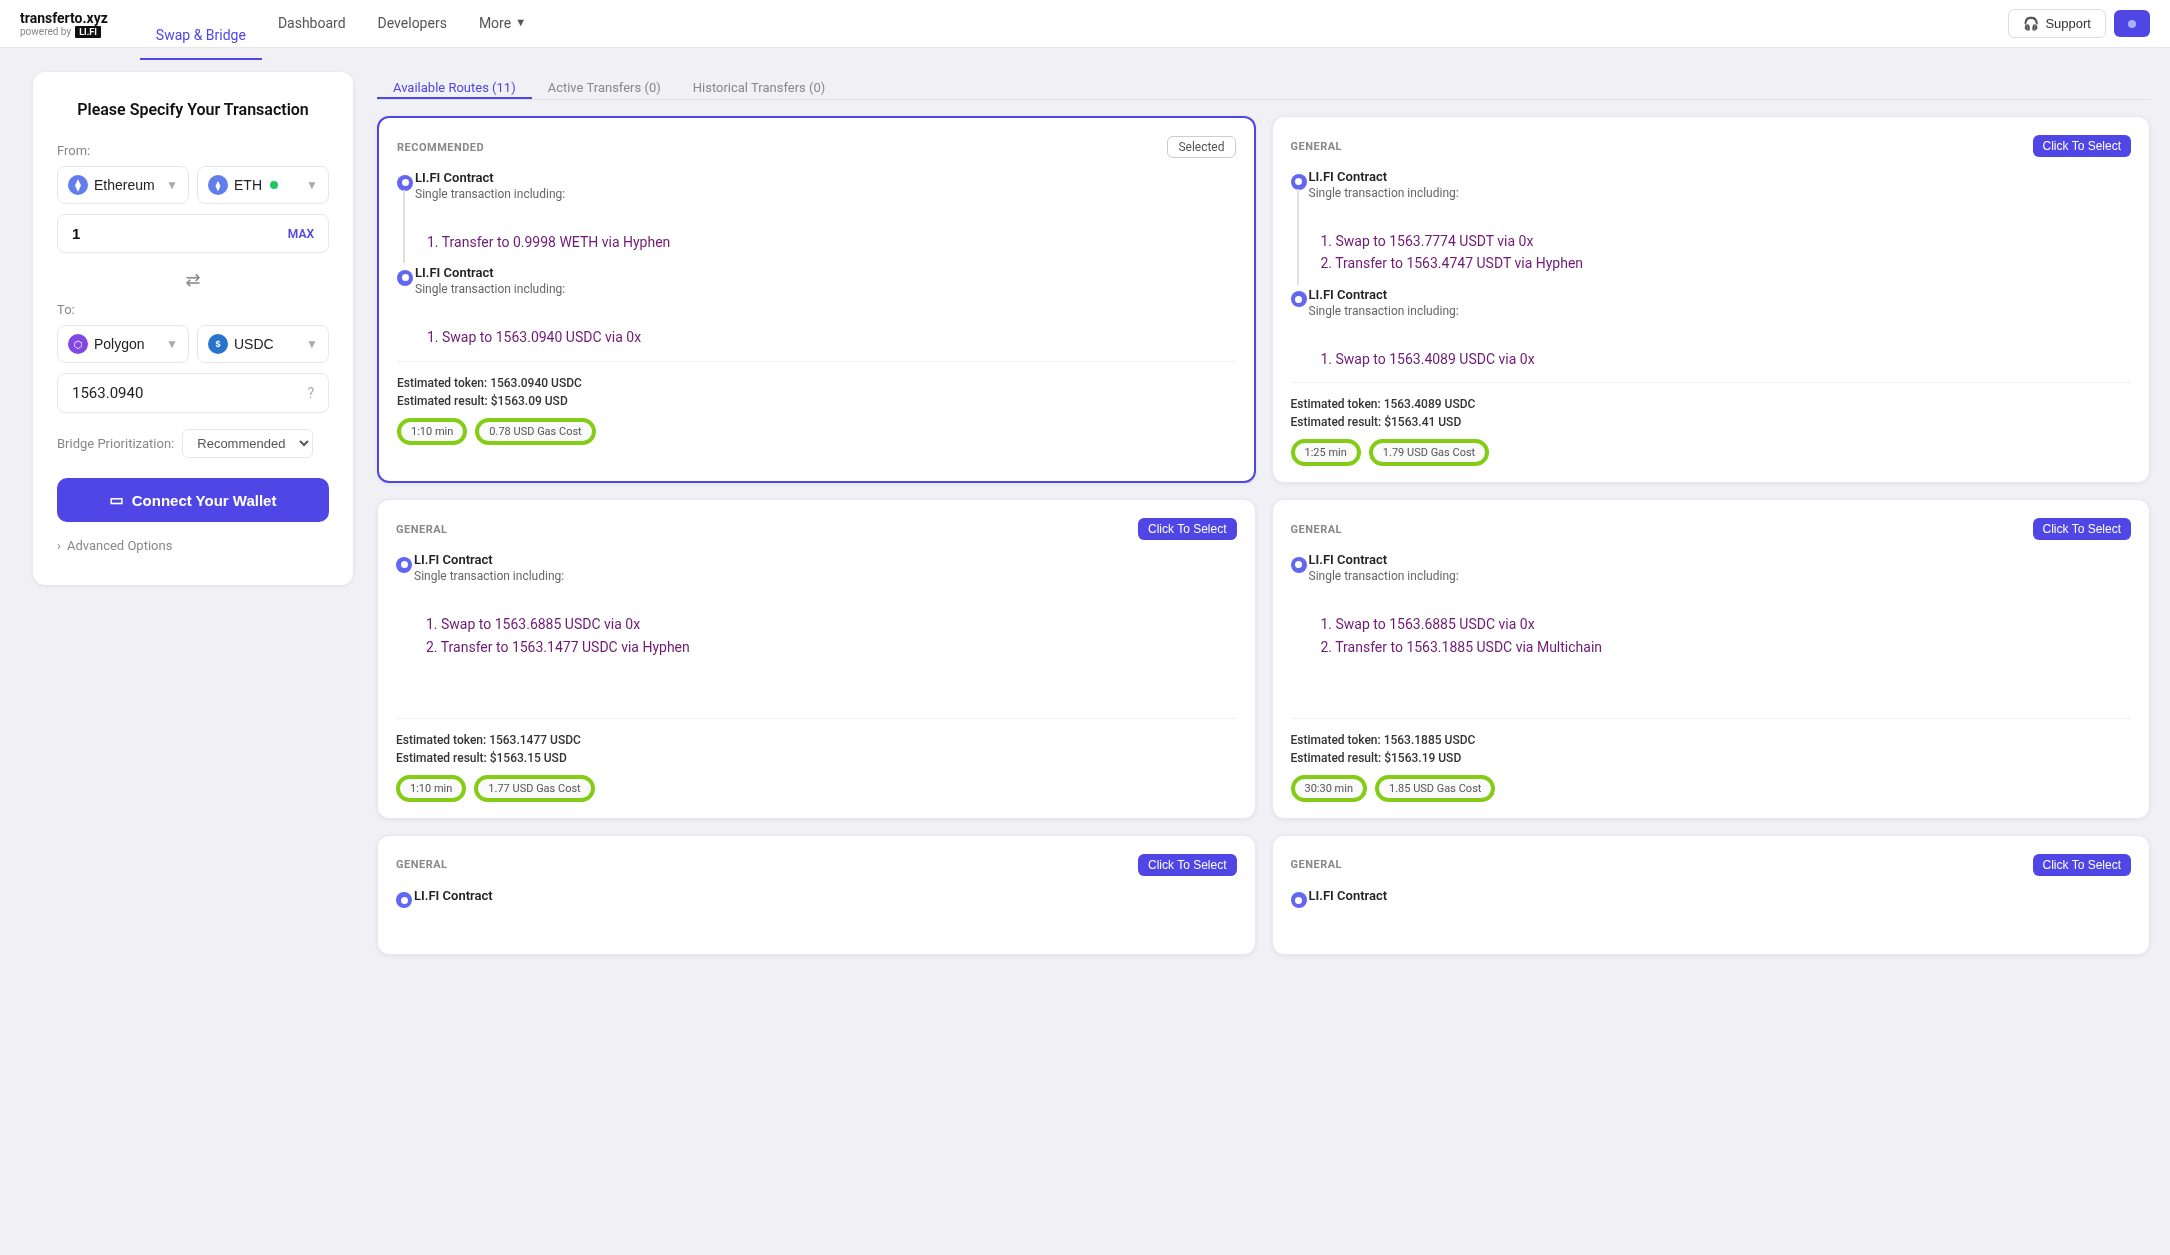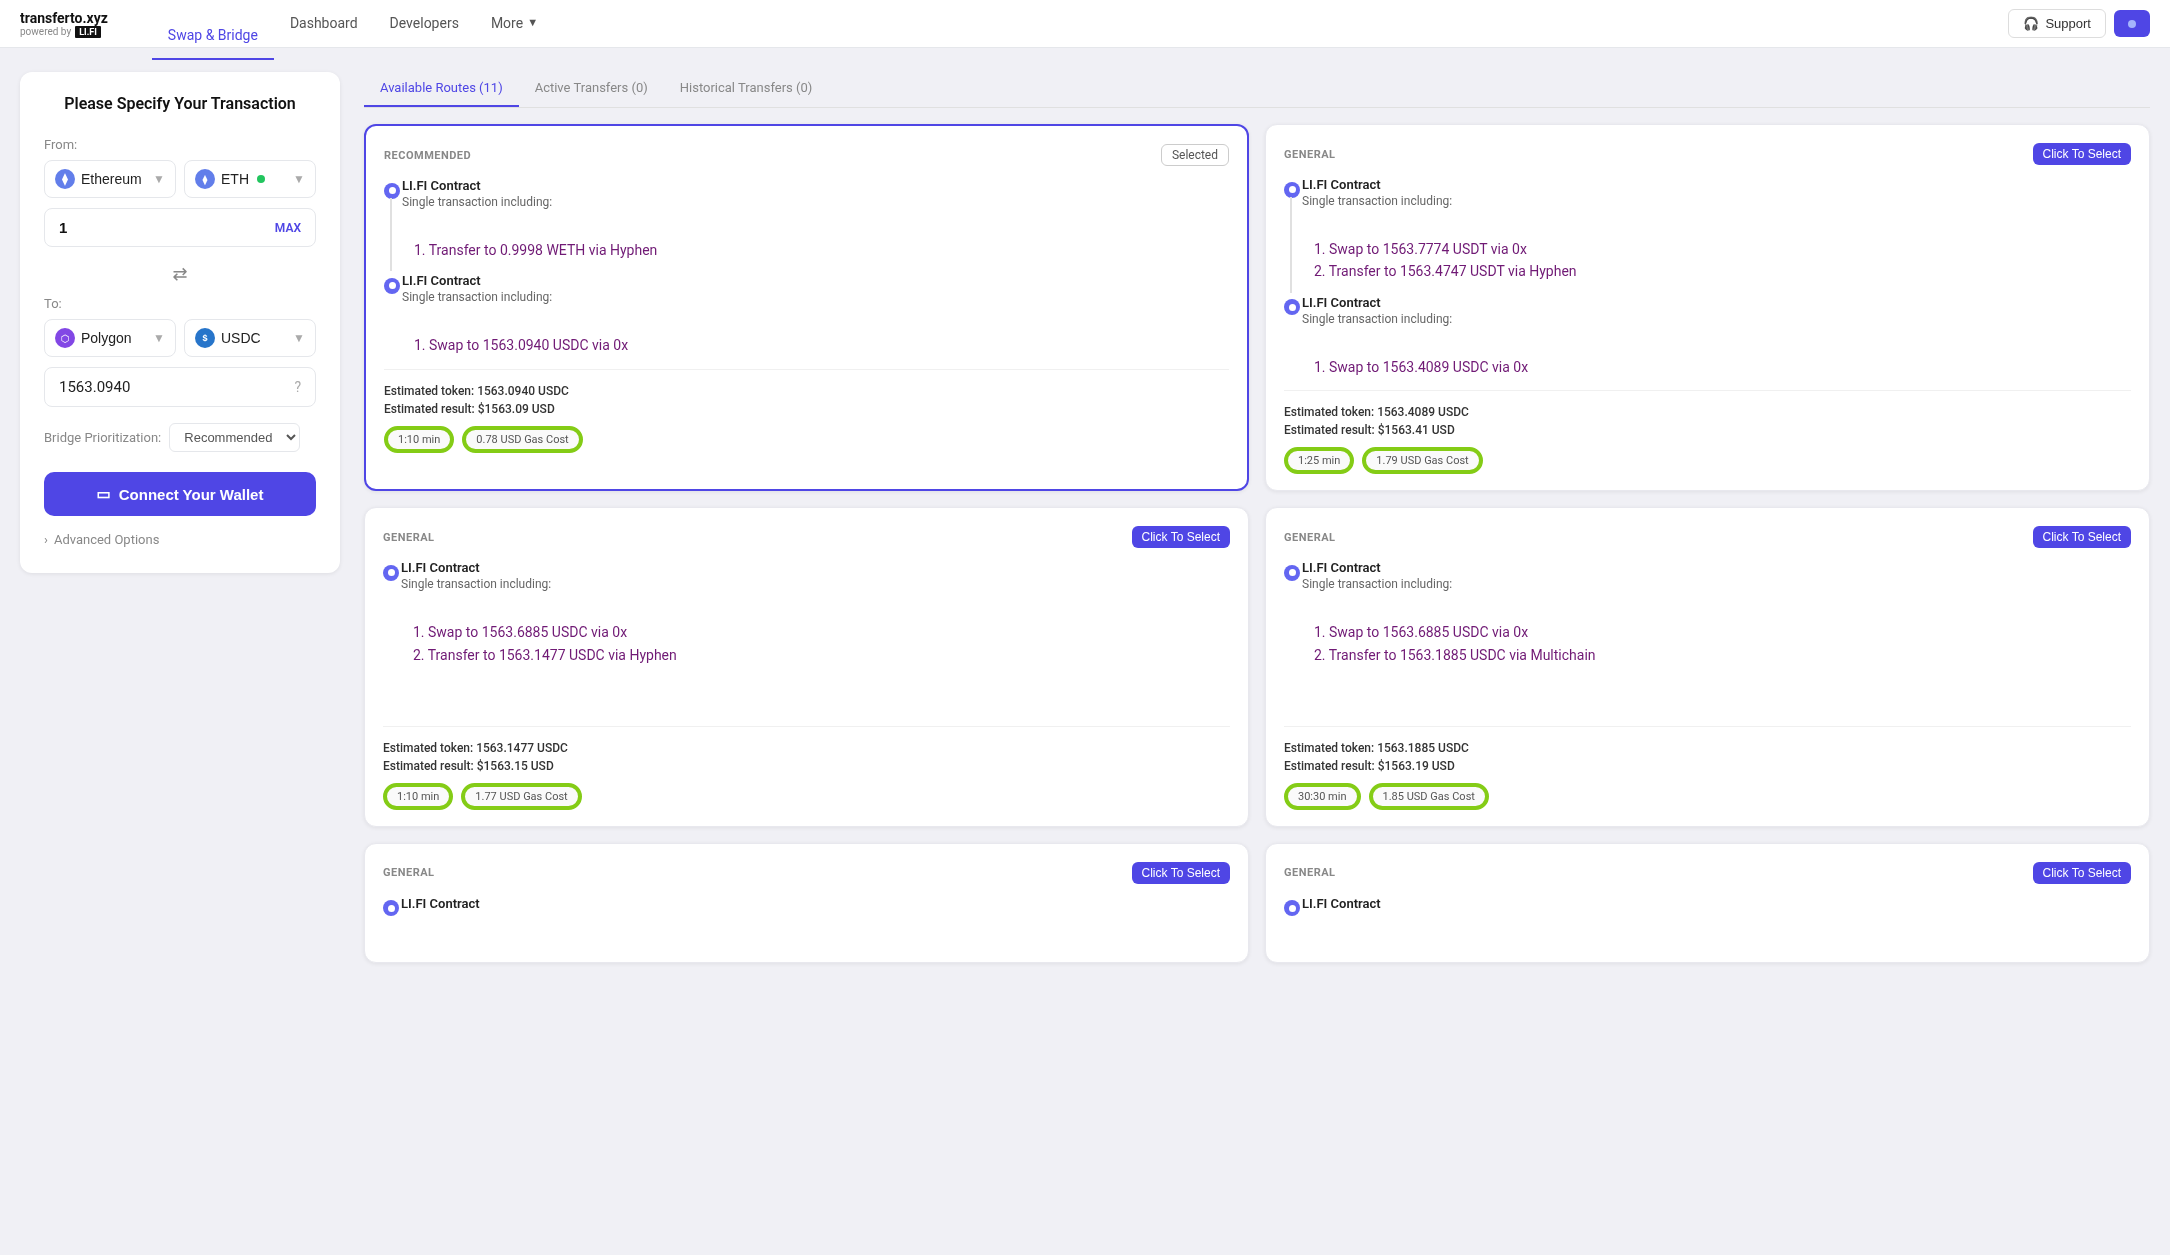--- a/index.html
+++ b/index.html
@@ -13,21 +13,20 @@
     
     .header {
       background: #fff;
       display: flex;
       align-items: center;
       padding: 4px 20px;
       height: 48px;
       border-bottom: 1px solid #e5e7eb;
       position: relative;
       z-index: 10;
-      gap: 12px;
     }
     .logo-area {
       display: flex;
       flex-direction: column;
       margin-right: 32px;
     }
     .logo-title {
       font-size: 14px;
       font-weight: 700;
       color: #111;
@@ -109,23 +108,24 @@
       gap: 24px;
       min-height: calc(100vh - 48px);
     }
 
     
     .left-panel {
       width: 320px;
       flex-shrink: 0;
       background: #fff;
       border-radius: 12px;
-      padding: 22px 24px;
+      padding: 28px 24px;
       box-shadow: 0 1px 4px rgba(0,0,0,0.08);
       height: fit-content;
+      margin-left: 13px;
     }
     .panel-title {
       font-size: 16px;
       font-weight: 600;
       color: #111;
       margin-bottom: 24px;
       text-align: center;
     }
     .section-label {
       font-size: 13px;
@@ -262,21 +262,21 @@
     .right-panel {
       flex: 1;
     }
     .tabs-row {
       display: flex;
       gap: 0;
       margin-bottom: 16px;
       border-bottom: 1px solid #e0e0e0;
     }
     .tab {
-      padding: 8px 16px 10px;
+      padding: 8px 16px 2px;
       font-size: 13px;
       color: #888;
       cursor: pointer;
       border-bottom: 2px solid transparent;
     }
     .tab.active {
       color: #4f46e5;
       border-bottom-color: #4f46e5;
     }
 

